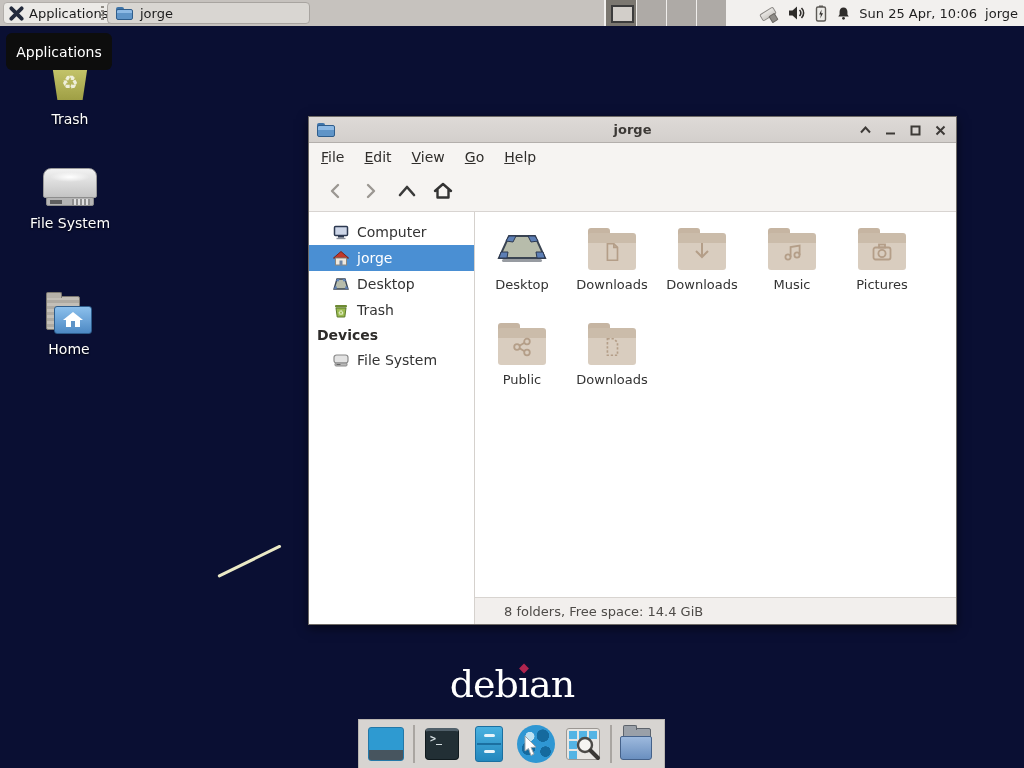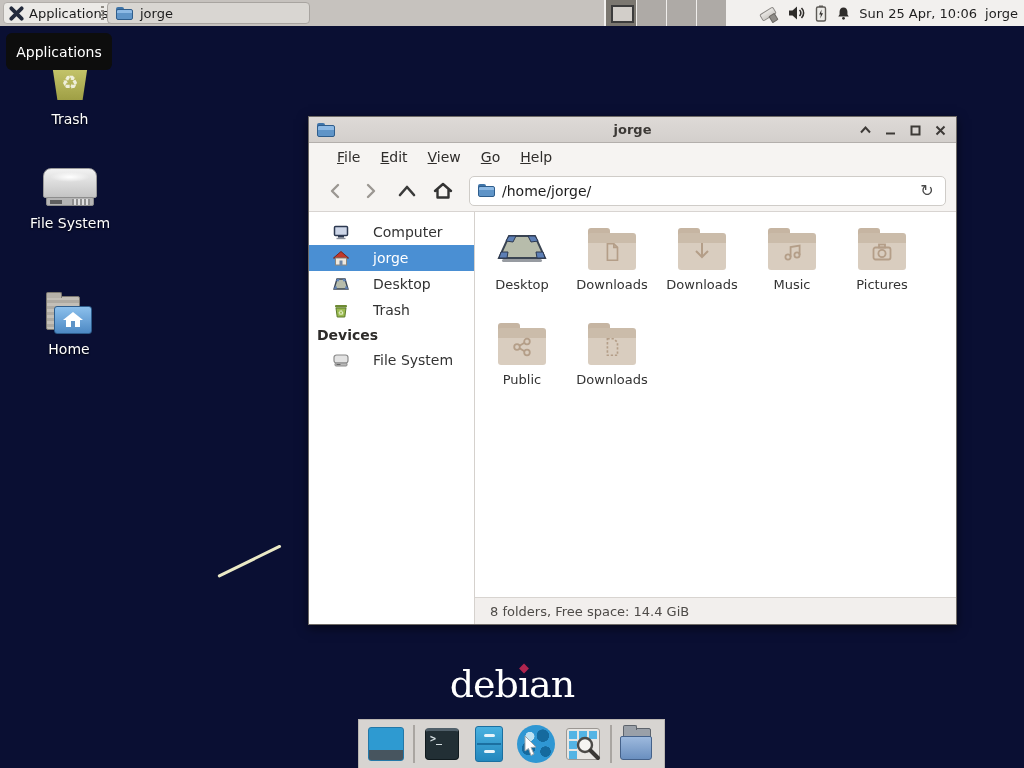--- a/index.html
+++ b/index.html
@@ -89,54 +89,54 @@
   
   .window { position:absolute; left:308px; top:116px; width:649px; height:509px; background:#f5f3f1;
             border:1px solid #6e6a66; box-shadow:0 3px 10px rgba(0,0,0,.55); display:flex; flex-direction:column; }
   .titlebar { height:26px; background:linear-gradient(#dedad7,#d3cfcc); border-bottom:1px solid #b3afac;
               display:flex; align-items:center; position:relative; flex:none; }
   .titlebar .mini-folder { position:absolute; left:8px; top:6px; width:18px; height:14px; }
   .titlebar .title { position:absolute; left:0; right:0; text-align:center; font-size:13px; font-weight:bold; color:#3b3835; }
   .win-btns { position:absolute; right:10px; top:0; height:26px; display:flex; align-items:center; gap:13px; }
   .win-btn { width:12px; height:12px; display:flex; align-items:center; justify-content:center; }
 
-  .menubar { height:27px; background:#f6f4f2; display:flex; align-items:center; padding-left:18px; flex:none; }
+  .menubar { height:27px; background:#f6f4f2; display:flex; align-items:center; padding-left:2px; flex:none; }
   .menu-item { display:inline-block; padding:4px 10px; font-size:14px; color:#2f2d2b; }
   .menu-item::first-letter { text-decoration:underline; }
 
   .toolbar { height:42px; background:#f6f4f2; border-bottom:1px solid #d8d4d1; display:flex; align-items:center;
              padding:0 10px; gap:4px; flex:none; }
   .nav-btn { width:32px; height:30px; display:flex; align-items:center; justify-content:center; border-radius:4px; }
   .pathbar { flex:1; height:30px; margin-left:6px; background:#fff; border:1px solid #cfccc8; border-radius:5px;
              display:flex; align-items:center; padding:0 8px; gap:7px; }
   .pathbar .ptext { flex:1; font-size:14px; color:#1c1c1c; }
   .reload-btn { width:20px; height:20px; display:flex; align-items:center; justify-content:center;
                 font-size:16px; color:#4a4a4a; }
   .reload-btn::before { content:"\21BB"; }
 
   .win-body { flex:1; display:flex; min-height:0; }
   .sidebar { width:166px; background:#fff; border-right:1px solid #d5d1cd; padding-top:7px; flex:none; }
   .side-header { padding:4px 8px; font-size:14px; font-weight:bold; color:#2e2c2a; }
-  .side-item { height:26px; display:flex; align-items:center; gap:24px; padding-left:24px; font-size:14px; color:#333; }
+  .side-item { height:26px; display:flex; align-items:center; gap:8px; padding-left:24px; font-size:14px; color:#333; }
   .side-item.selected { background:#4a8fd3; color:#fff; }
   .side-item svg { flex:none; }
 
   .main-col { flex:1; display:flex; flex-direction:column; min-width:0; }
   .files { flex:1; background:#fff; padding:14px 0 0 2px; display:flex; flex-wrap:wrap; align-content:flex-start; }
   .fitem { width:90px; height:95px; display:flex; flex-direction:column; align-items:center; }
   .fitem .flabel { margin-top:5px; font-size:13px; color:#333; }
 
   .folder-art { position:relative; width:52px; height:46px; }
   .folder-art .tab { position:absolute; left:2px; top:2px; width:22px; height:10px; background:#c6b5a2;
                      border-radius:3px 3px 0 0; }
   .folder-art .fbody { position:absolute; left:2px; top:7px; right:2px; bottom:2px;
                        background:linear-gradient(#cbbcaa 0 26%, #d9cdbf 26%); border-radius:3px;
                        display:flex; align-items:center; justify-content:center; }
   .statusbar { height:27px; background:#f2efed; border-top:1px solid #d8d4d0; display:flex; align-items:center;
-               padding-left:15px; font-size:13px; color:#4e4b48; flex:none; }
+               padding-left:29px; font-size:13px; color:#4e4b48; flex:none; }
 
   
   .debian { position:absolute; left:0; top:662px; width:1024px; text-align:center;
             font-family:"DejaVu Serif", serif; font-size:38px; color:#fff; letter-spacing:-1px; }
   .debian .dotless { position:relative; display:inline-block; }
   .debian .dotless::after { content:""; position:absolute; left:50%; top:3px; width:7px; height:7px;
                             background:#b0254f; transform:translateX(-50%) rotate(45deg); }
 
   
   .dock { position:absolute; left:358px; top:719px; width:307px; height:49px; background:#d7d4d1;
@@ -315,25 +315,20 @@
       <span class="nav-btn">
         <svg width="18" height="12" viewBox="0 0 18 12">
             <polyline points="2,10 9,2 16,10" fill="none" stroke="#3a3a3a" stroke-width="2.6" stroke-linecap="round" stroke-linejoin="round"></polyline>
           </svg>
       </span>
       <span class="nav-btn">
         <svg width="20" height="18" viewBox="0 0 20 18">
           <path d="M2,9 L10,2 L18,9 M4.5,7.5 L4.5,15.5 L15.5,15.5 L15.5,7.5" fill="none" stroke="#333" stroke-width="2.4" stroke-linejoin="round" stroke-linecap="round"></path>
         </svg>
       </span>
-      <div class="pathbar">
-        <span class="mini-folder"></span>
-        <span class="ptext">/home/jorge/</span>
-        <span class="reload-btn"></span>
-      </div>
     </div>
 
     <div class="win-body">
       <div class="sidebar">
         <div class="side-item">
           <svg width="16" height="15" viewBox="0 0 16 15">
             <rect x="1.5" y="1.5" width="13" height="9" rx="1" fill="#cdd6e8" stroke="#2c3850" stroke-width="1.5"></rect>
             <rect x="5" y="11" width="6" height="1.6" fill="#2c3850"></rect>
               <rect x="3.5" y="12.8" width="9" height="1.4" fill="#8a8f99"></rect>
           </svg>

